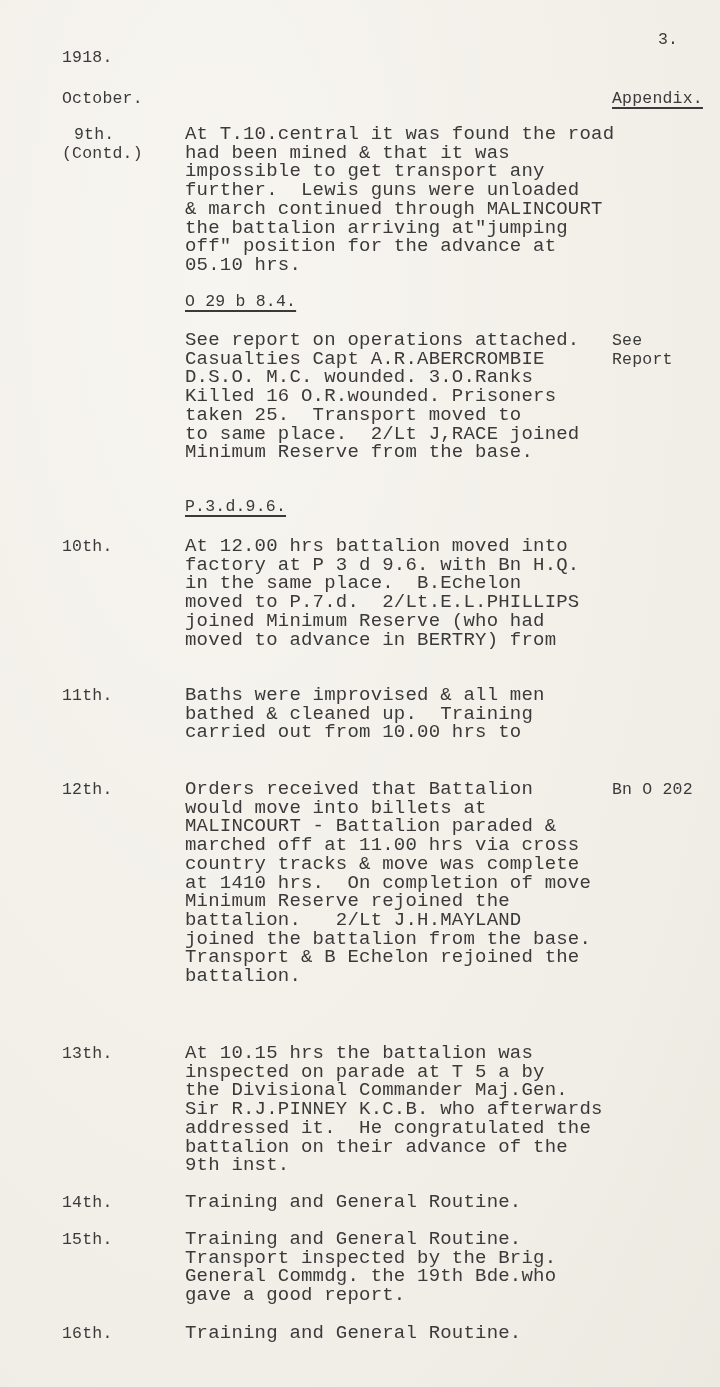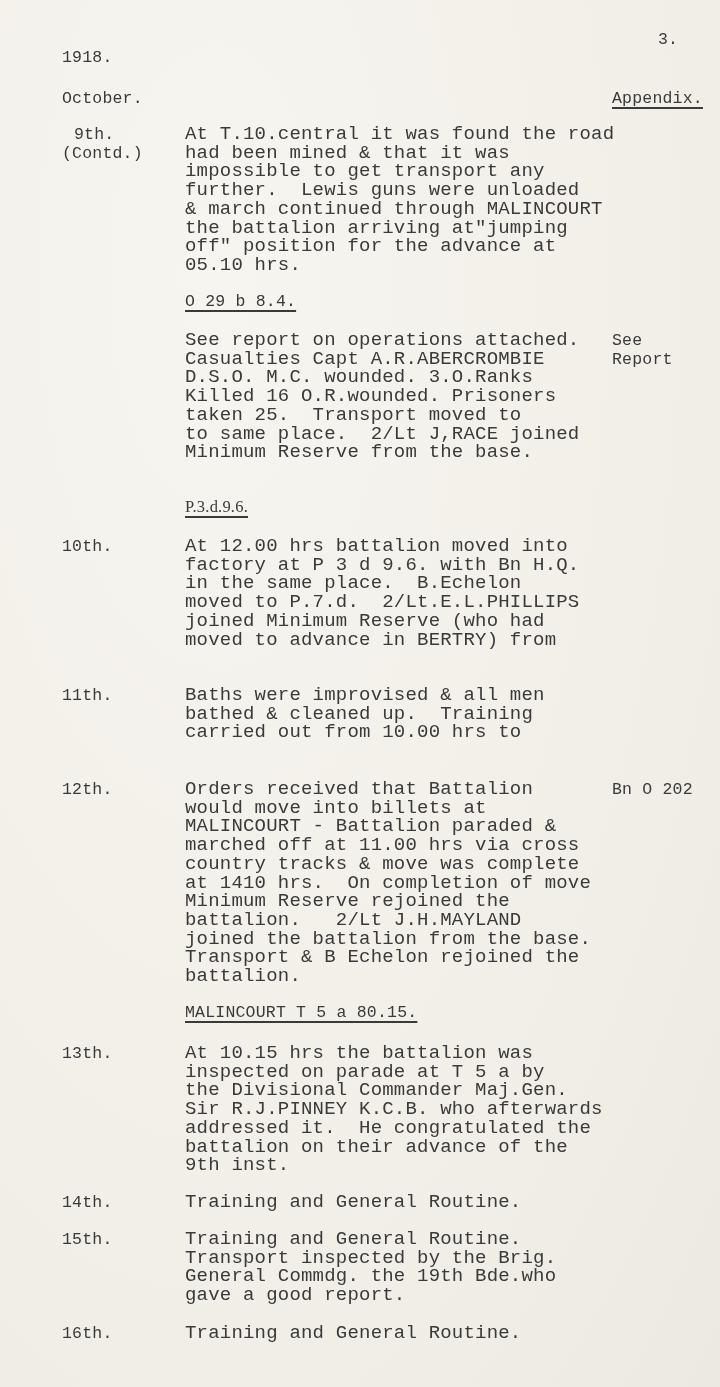--- a/index.html
+++ b/index.html
@@ -45,21 +45,21 @@
     <span class="line">Casualties Capt A.R.ABERCROMBIE</span>
     <span class="line">D.S.O. M.C. wounded. 3.O.Ranks</span>
     <span class="line">Killed 16 O.R.wounded. Prisoners</span>
     <span class="line">taken 25.  Transport moved to</span>
     <span class="line">to same place.  2/Lt J,RACE joined</span>
     <span class="line">Minimum Reserve from the base.</span>
   </div>
   <div class="t" style="left:612px; top:331px;">See</div>
   <div class="t" style="left:612px; top:350px;">Report</div>
 
-  <div class="t u" style="left:185px; top:497px;font-family:Liberation Serif, serif;">P.3.d.9.6.</div>
+  <div class="t u" style="left:185px; top:497px;">P.3.d.9.6.</div>
   <div class="t" style="left:62px; top:537px;">10th.</div>
   <div class="block" style="top:537px;">
     <span class="line">At 12.00 hrs battalion moved into</span>
     <span class="line">factory at P 3 d 9.6. with Bn H.Q.</span>
     <span class="line">in the same place.  B.Echelon</span>
     <span class="line">moved to P.7.d.  2/Lt.E.L.PHILLIPS</span>
     <span class="line">joined Minimum Reserve (who had</span>
     <span class="line">moved to advance in BERTRY) from</span>
   </div>
 
@@ -79,21 +79,20 @@
     <span class="line">country tracks &amp; move was complete</span>
     <span class="line">at 1410 hrs.  On completion of move</span>
     <span class="line">Minimum Reserve rejoined the</span>
     <span class="line">battalion.   2/Lt J.H.MAYLAND</span>
     <span class="line">joined the battalion from the base.</span>
     <span class="line">Transport &amp; B Echelon rejoined the</span>
     <span class="line">battalion.</span>
   </div>
   <div class="t" style="left:612px; top:780px;">Bn O 202</div>
 
-  <div class="t u" style="left:185px; top:1003px;">MALINCOURT T 5 a 80.15.</div>
   <div class="t" style="left:62px; top:1044px;">13th.</div>
   <div class="block" style="top:1044px;">
     <span class="line">At 10.15 hrs the battalion was</span>
     <span class="line">inspected on parade at T 5 a by</span>
     <span class="line">the Divisional Commander Maj.Gen.</span>
     <span class="line">Sir R.J.PINNEY K.C.B. who afterwards</span>
     <span class="line">addressed it.  He congratulated the</span>
     <span class="line">battalion on their advance of the</span>
     <span class="line">9th inst.</span>
   </div>

